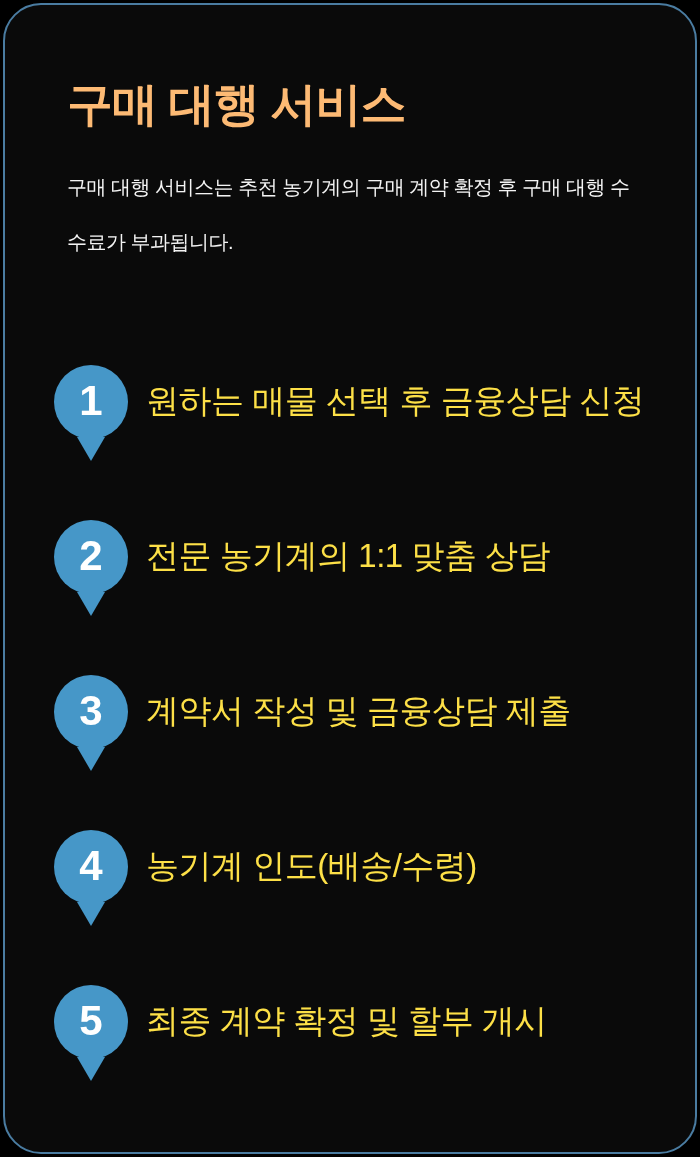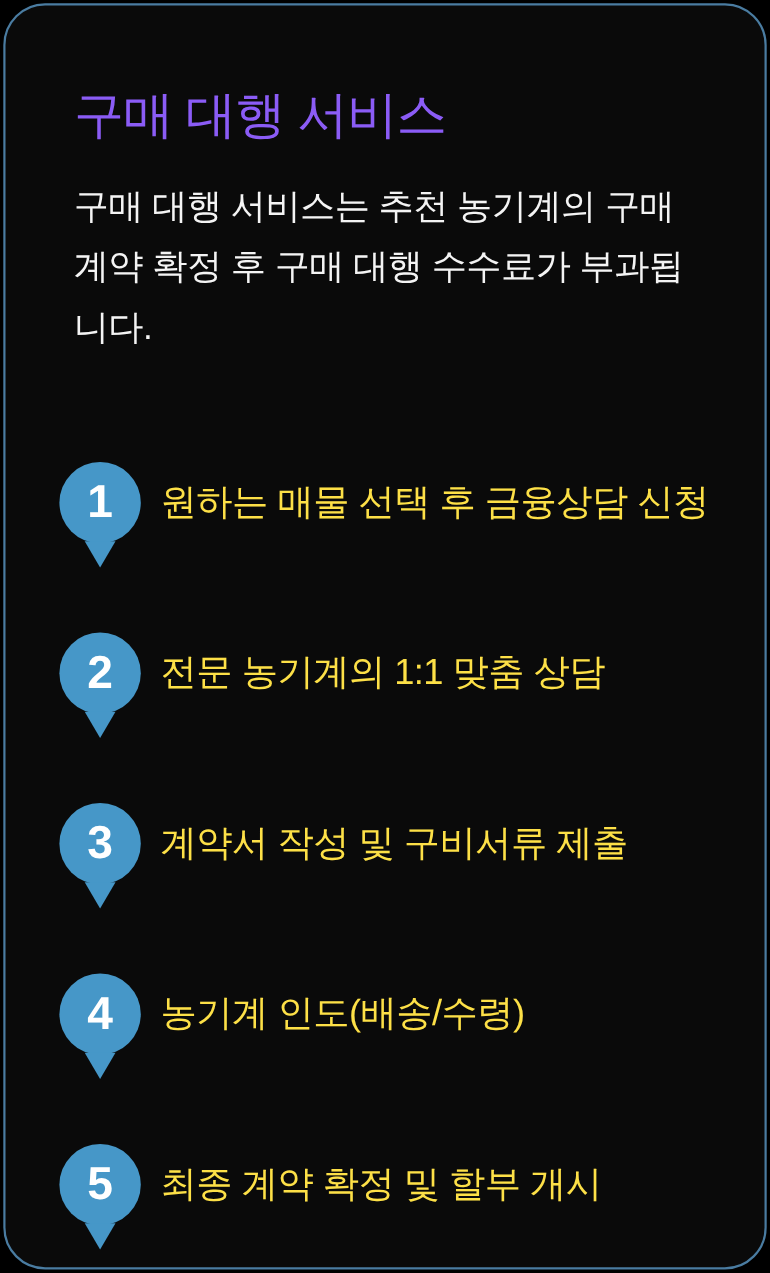--- a/index.html
+++ b/index.html
@@ -11,30 +11,30 @@
   }
   .card {
     position: absolute;
     left: 3px; top: 3px; right: 3px; bottom: 3px;
     background: #0a0a0a;
     border: 2px solid #4a7ca1;
     border-radius: 38px;
     padding: 74px 56px 0 62px;
   }
   .card-title {
-    color: #8b5cf6;
+    color: #fdba74;
     font-size: 46px;
-    font-weight: 400;
+    font-weight: 700;
     line-height: 1.1;
     letter-spacing: -1px;
   }
   .card-desc {
     margin-top: 30px;
     color: #f4f4f4;
-    font-size: 32px;
+    font-size: 20px;
     font-weight: 400;
     line-height: 55px;
     letter-spacing: -0.5px;
     max-width: 585px;
   }
   .steps {
     list-style: none;
     margin-top: 95px;
     margin-left: -13px;
   }
@@ -98,21 +98,21 @@
     <li class="step">
       <span class="badge">
         <span class="badge-number">2</span>
       </span>
       <span class="step-label">전문 농기계의 1:1 맞춤 상담</span>
     </li>
     <li class="step">
       <span class="badge">
         <span class="badge-number">3</span>
       </span>
-      <span class="step-label">계약서 작성 및 구비서류 제출</span>
+      <span class="step-label">계약서 작성 및 금융상담 제출</span>
     </li>
     <li class="step">
       <span class="badge">
         <span class="badge-number">4</span>
       </span>
       <span class="step-label">농기계 인도(배송/수령)</span>
     </li>
     <li class="step">
       <span class="badge">
         <span class="badge-number">5</span>

